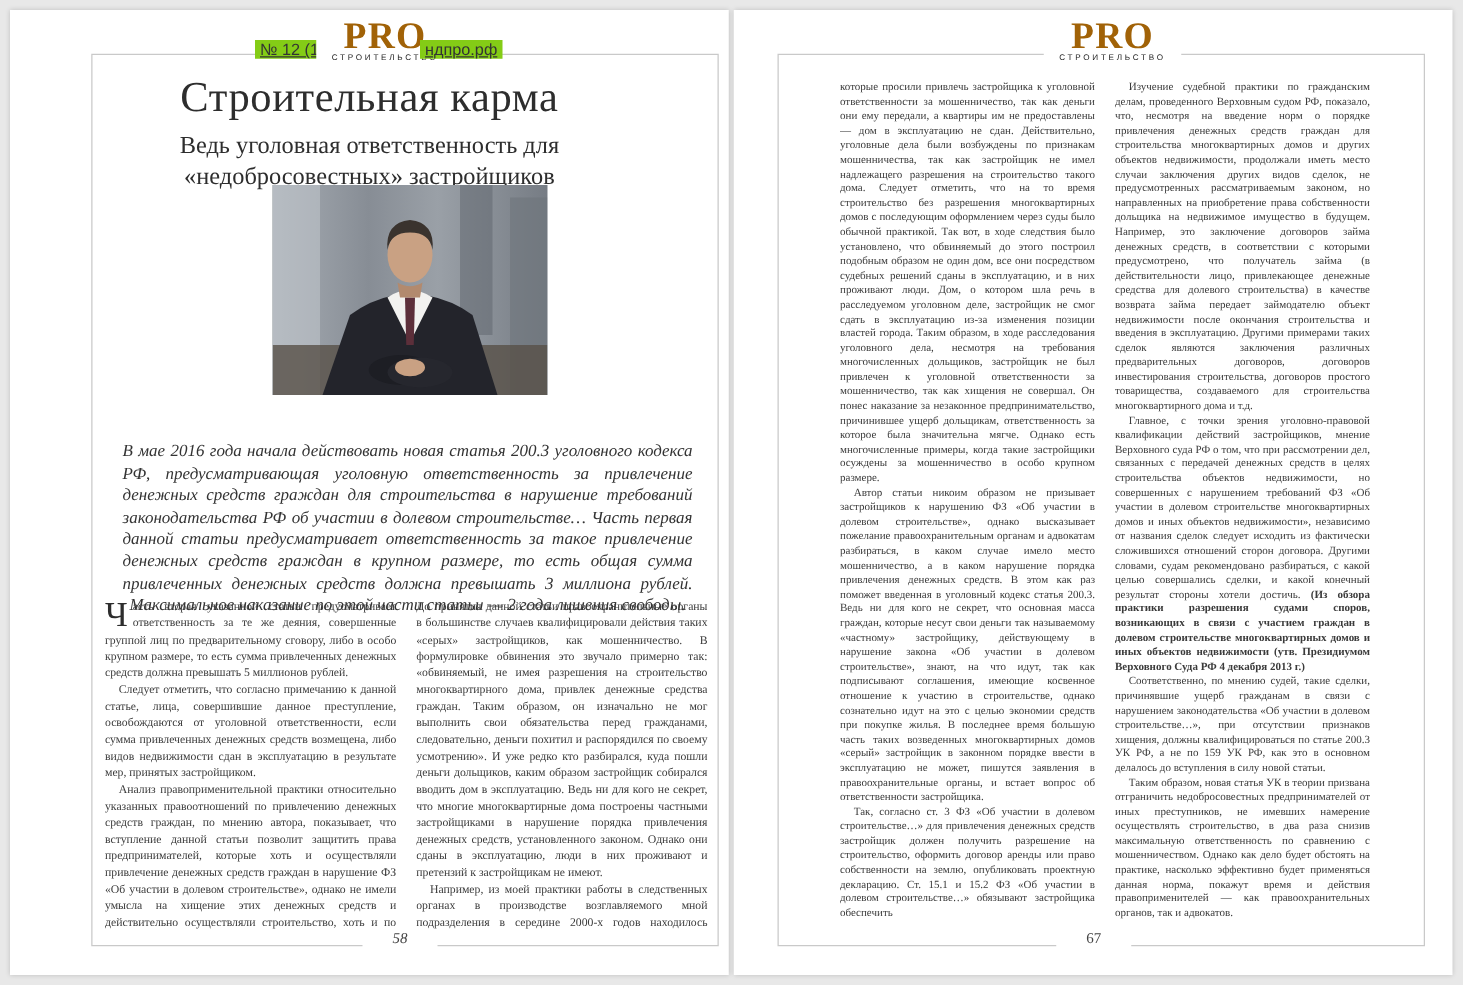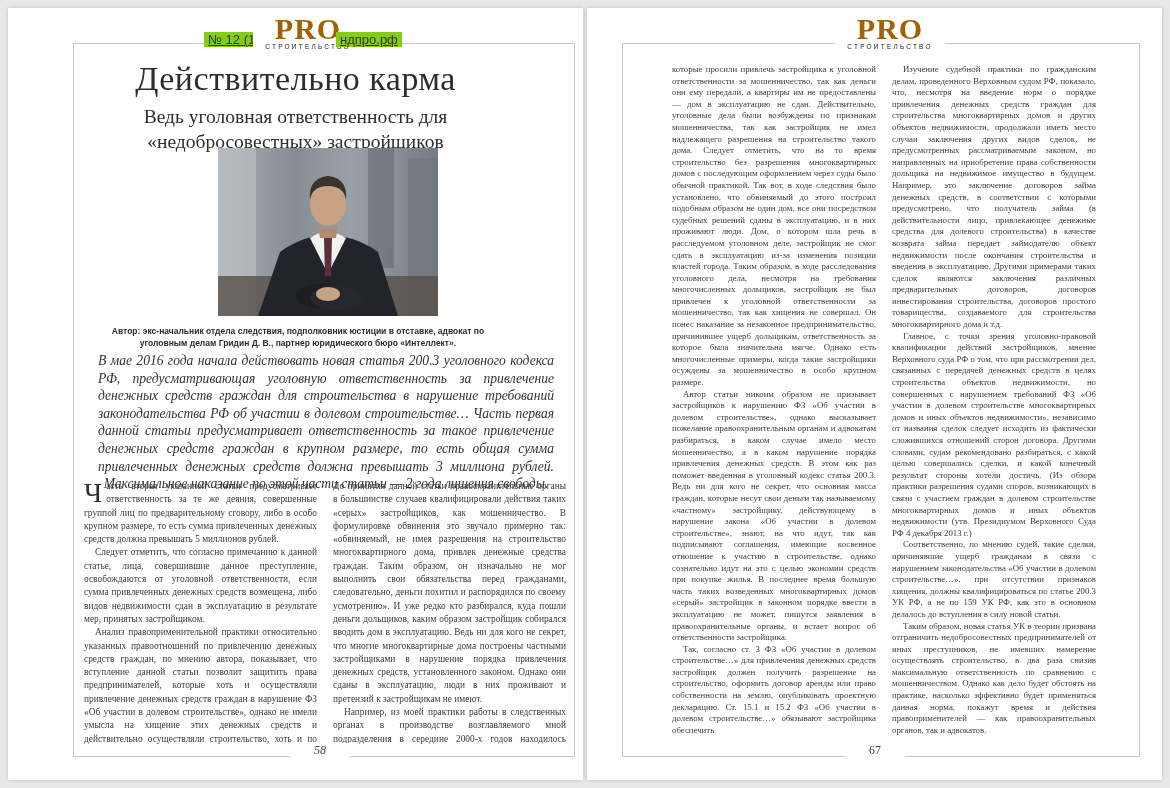--- a/index.html
+++ b/index.html
@@ -55,21 +55,21 @@
   .lead{
     position:absolute;font-style:italic;font-size:13.6px;line-height:17.6px;
     text-align:justify;text-align-last:center;color:#333;
   }
   .colwrap{position:absolute;overflow:hidden;}
   .col{position:absolute;top:0;overflow:hidden;}
   .page-l .col{font-size:9.4px;line-height:13.3px;}
   .page-r .col{font-size:8.8px;line-height:11.6px;}
   .bp{margin:0;text-align:justify;text-indent:11px;}
   .bp.ni{text-indent:0;}
-  .bp b{font-weight:normal;}
+  .bp b{font-weight:bold;}
   .dc{
     float:left;font-size:28px;line-height:24px;
     padding:1px 4px 0 0;color:#2d2d2d;
   }
   .pagenum{
     position:absolute;bottom:22px;width:60px;text-align:center;
     font-size:12px;color:#444;background:#fff;z-index:3;
   }
 </style>
 </head>
@@ -78,21 +78,21 @@
 <div class="sheet page-l" id="sheet-left">
   <div class="frame" style="left:65px;top:35px;width:500px;height:712px;"></div>
 
   <span class="hdr-small" style="left:196px;top:24px;">№ 12 (12)</span>
   <div class="logo" style="left:245px;top:8px;width:90px;">
     <span class="pro">PRO</span>
     <span class="pro-sub">СТРОИТЕЛЬСТВО</span>
   </div>
   <span class="hdr-small" style="left:328px;top:24px;">ндпро.рф</span>
 
-  <div class="article-title" style="top:52px;">Действительно карма</div>
+  <div class="article-title" style="top:52px;">Строительная карма</div>
   <div class="article-subtitle" style="top:96px;left:60px;width:455px;">Ведь уголовная ответственность для «недобросовестных» застройщиков</div>
 
   <div class="photo" style="left:210px;top:140px;width:220px;height:168px;">
     <svg width="220" height="168" viewBox="0 0 220 168">
       <defs>
         <linearGradient id="bgg" x1="0" y1="0" x2="1" y2="0">
           <stop offset="0" stop-color="#a7adb4"></stop>
           <stop offset="0.35" stop-color="#878d95"></stop>
           <stop offset="0.6" stop-color="#9aa0a7"></stop>
           <stop offset="1" stop-color="#767c84"></stop>
@@ -108,21 +108,20 @@
       <path d="M106 90 L114 90 L113 128 L107 128 Z" fill="#5c2f3a"></path>
       <ellipse cx="110" cy="56" rx="18" ry="22" fill="#c9a183"></ellipse>
       <path d="M92 52 Q90 30 110 28 Q130 30 128 52 Q126 38 110 38 Q94 38 92 52 Z" fill="#3a332e"></path>
       <path d="M100 78 Q110 84 120 78 L118 90 L102 90 Z" fill="#b28a6e"></path>
       <ellipse cx="103" cy="148" rx="26" ry="12" fill="#1d1e24"></ellipse>
       <ellipse cx="118" cy="150" rx="26" ry="12" fill="#26272e"></ellipse>
       <ellipse cx="110" cy="146" rx="12" ry="7" fill="#c9a183"></ellipse>
     </svg>
   </div>
 
-  <div class="caption" style="left:80px;top:318px;width:420px;">Автор: экс-начальник отдела следствия, подполковник юстиции в отставке, адвокат по уголовным делам Гридин Д. В., партнер юридического бюро «Интеллект».</div>
 
   <div class="lead" style="left:90px;top:344px;width:456px;">В мае 2016 года начала действовать новая статья 200.3 уголовного кодекса РФ, предусматривающая уголовную ответственность за привлечение денежных средств граждан для строительства в нарушение требований законодательства РФ об участии в долевом строительстве… Часть первая данной статьи предусматривает ответственность за такое привлечение денежных средств граждан в крупном размере, то есть общая сумма привлеченных денежных средств должна превышать 3 миллиона рублей. Максимальное наказание по этой части статьи — 2 года лишения свободы.</div>
 
   <div class="colwrap" style="left:76px;top:472px;width:482px;height:268px;">
     <div class="col" style="left:0;width:233px;height:268px;">
         <p class="bp ni"><span class="dc">Ч</span>асть вторая указанной статьи предусматривает ответственность за те же деяния, совершенные группой лиц по предварительному сговору, либо в особо крупном размере, то есть сумма привлеченных денежных средств должна превышать 5 миллионов рублей.</p>
         <p class="bp">Следует отметить, что согласно примечанию к данной статье, лица, совершившие данное преступление, освобождаются от уголовной ответственности, если сумма привлеченных денежных средств возмещена, либо видов недвижимости сдан в эксплуатацию в результате мер, принятых застройщиком.</p>
         <p class="bp">Анализ правоприменительной практики относительно указанных правоотношений по привлечению денежных средств граждан, по мнению автора, показывает, что вступление данной статьи позволит защитить права предпринимателей, которые хоть и осуществляли привлечение денежных средств граждан в нарушение ФЗ «Об участии в долевом строительстве», однако не имели умысла на хищение этих денежных средств и действительно осуществляли строительство, хоть и по так называемым «серым» схемам.</p>
       </div>
     <div class="col" style="left:249px;width:233px;height:268px;">

